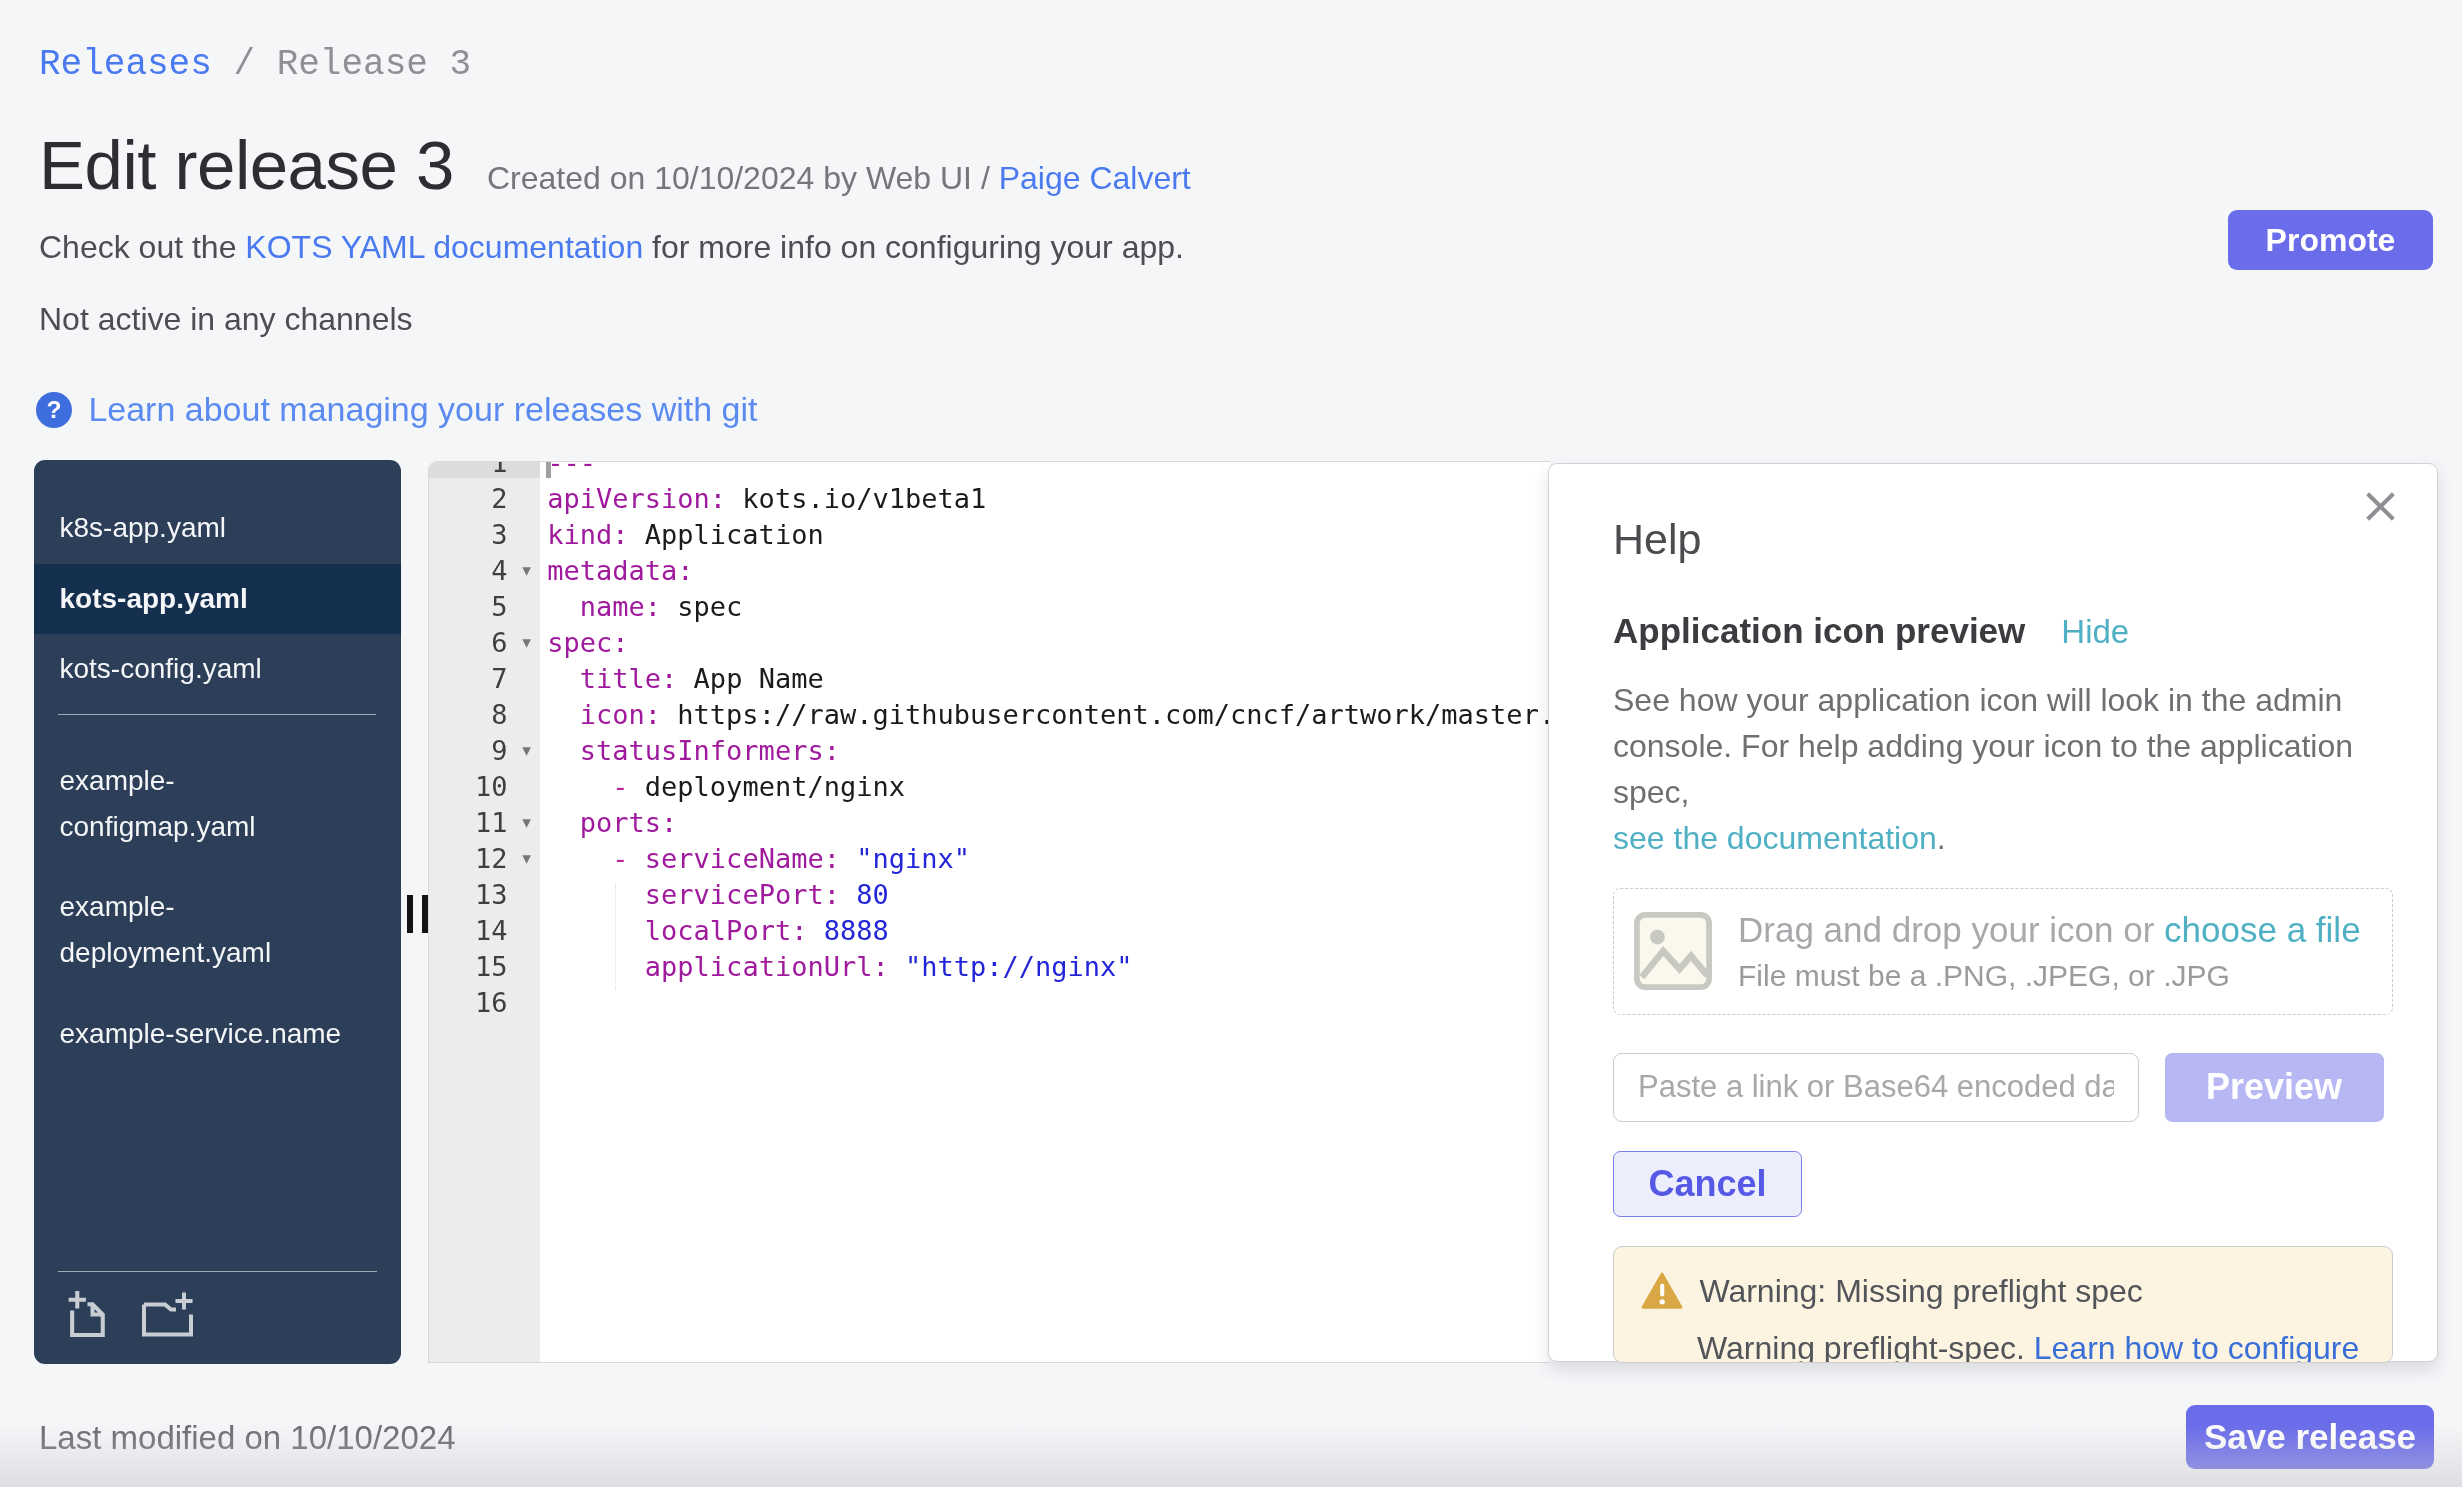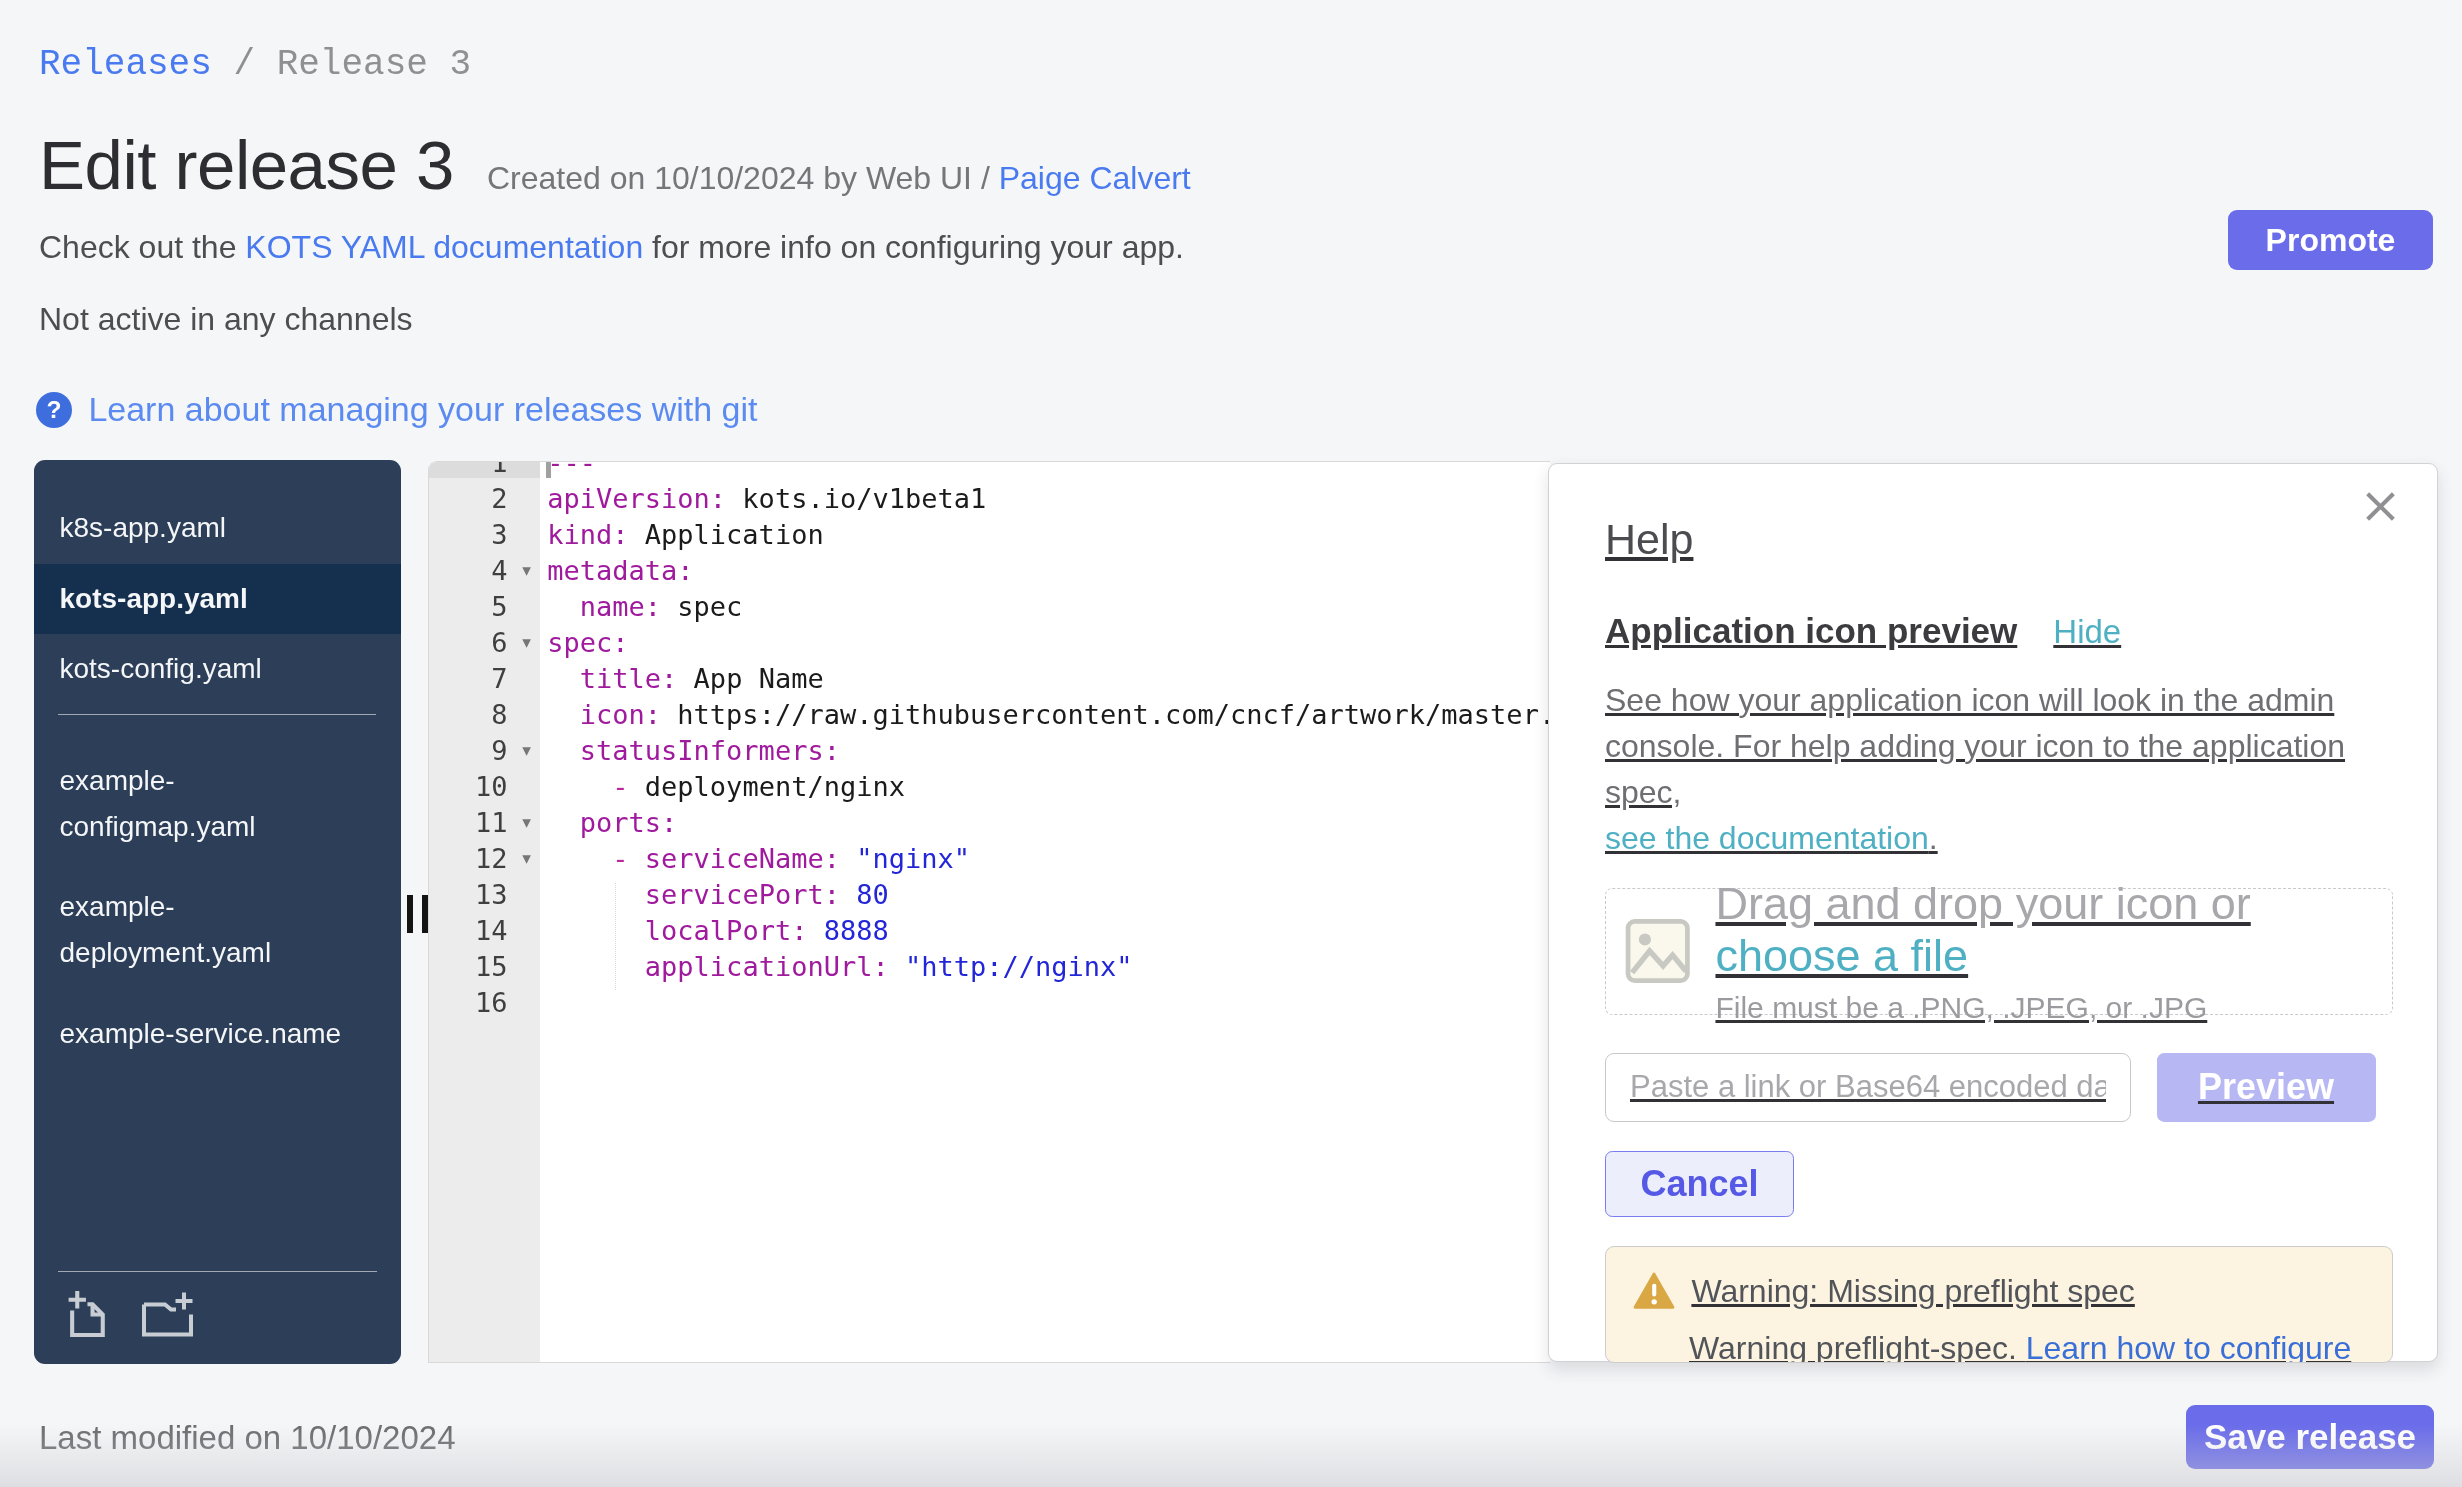--- a/index.html
+++ b/index.html
@@ -72,31 +72,31 @@
   .drag-handle i:first-child { left:0; }
   .drag-handle i:last-child { left:14.6px; }
   #handle-left { left:407px; top:895px; }
   #handle-right { left:1594px; top:895px; }
 
   
   .help-panel { position:absolute; left:1548px; top:463px; width:890px; height:899px;
     background:#fff; border:0.9px solid #d2d2d6; border-radius:9px;
     box-shadow:0 7.3px 16.4px rgba(60,60,70,.14); }
   .help-close { position:absolute; right:40px; top:25.5px; background:none; border:none; cursor:pointer; }
-  .help-inner { position:absolute; left:56px; right:44px; top:0;text-decoration:underline; }
+  .help-inner { position:absolute; left:64px; right:44px; top:0; }
   .help-title { margin-top:51px; font-size:43px; font-weight:500; color:#4c4c50; }
   .section-row { margin-top:47px; display:flex; align-items:baseline; }
   .section-title { font-size:35px; font-weight:bold; color:#3c3c40; }
   .hide-link { margin-left:36px; font-size:33px; color:var(--teal,#4fb0c4); text-decoration:none; cursor:pointer; }
   .help-para { margin-top:25.5px; font-size:32px; line-height:46px; color:#6f6f73; }
   .help-para a { color:var(--teal,#4fb0c4); text-decoration:none; }
   .dropzone { margin-top:27px; height:127px; border:1.8px dashed #c9c9cd; border-radius:7.3px;
     display:flex; align-items:center; padding:0 18px; cursor:pointer; }
   .dz-text { margin-left:24px; }
-  .dz-line1 { font-size:45px; color:#a8a8ac; }
+  .dz-line1 { font-size:35px; color:#a8a8ac; }
   .dz-line1 a { color:var(--teal,#4fb0c4); text-decoration:none; }
   .dz-line2 { margin-top:9px; font-size:30px; color:#9b9b9f; }
   .link-row { margin-top:38px; display:flex; align-items:center; }
   .icon-url-input { width:526px; height:69px; border:1.8px solid #c9c9cd; border-radius:9px;
     font-family:inherit; font-size:31px; padding:0 24px; color:#3c3c40; outline:none; }
   .icon-url-input::placeholder { color:#a8a8ac; }
   .preview-btn { margin-left:25.5px; width:219px; height:69px; background:#b6b7f3; border:none;
     border-radius:7.3px; color:#fff; font-size:36px; font-weight:bold; font-family:inherit; cursor:default; }
   .cancel-btn { margin-top:29px; width:189px; height:66px; background:#eceefb;
     border:1.8px solid #7a7cee; border-radius:7.3px; color:#5559e5;

